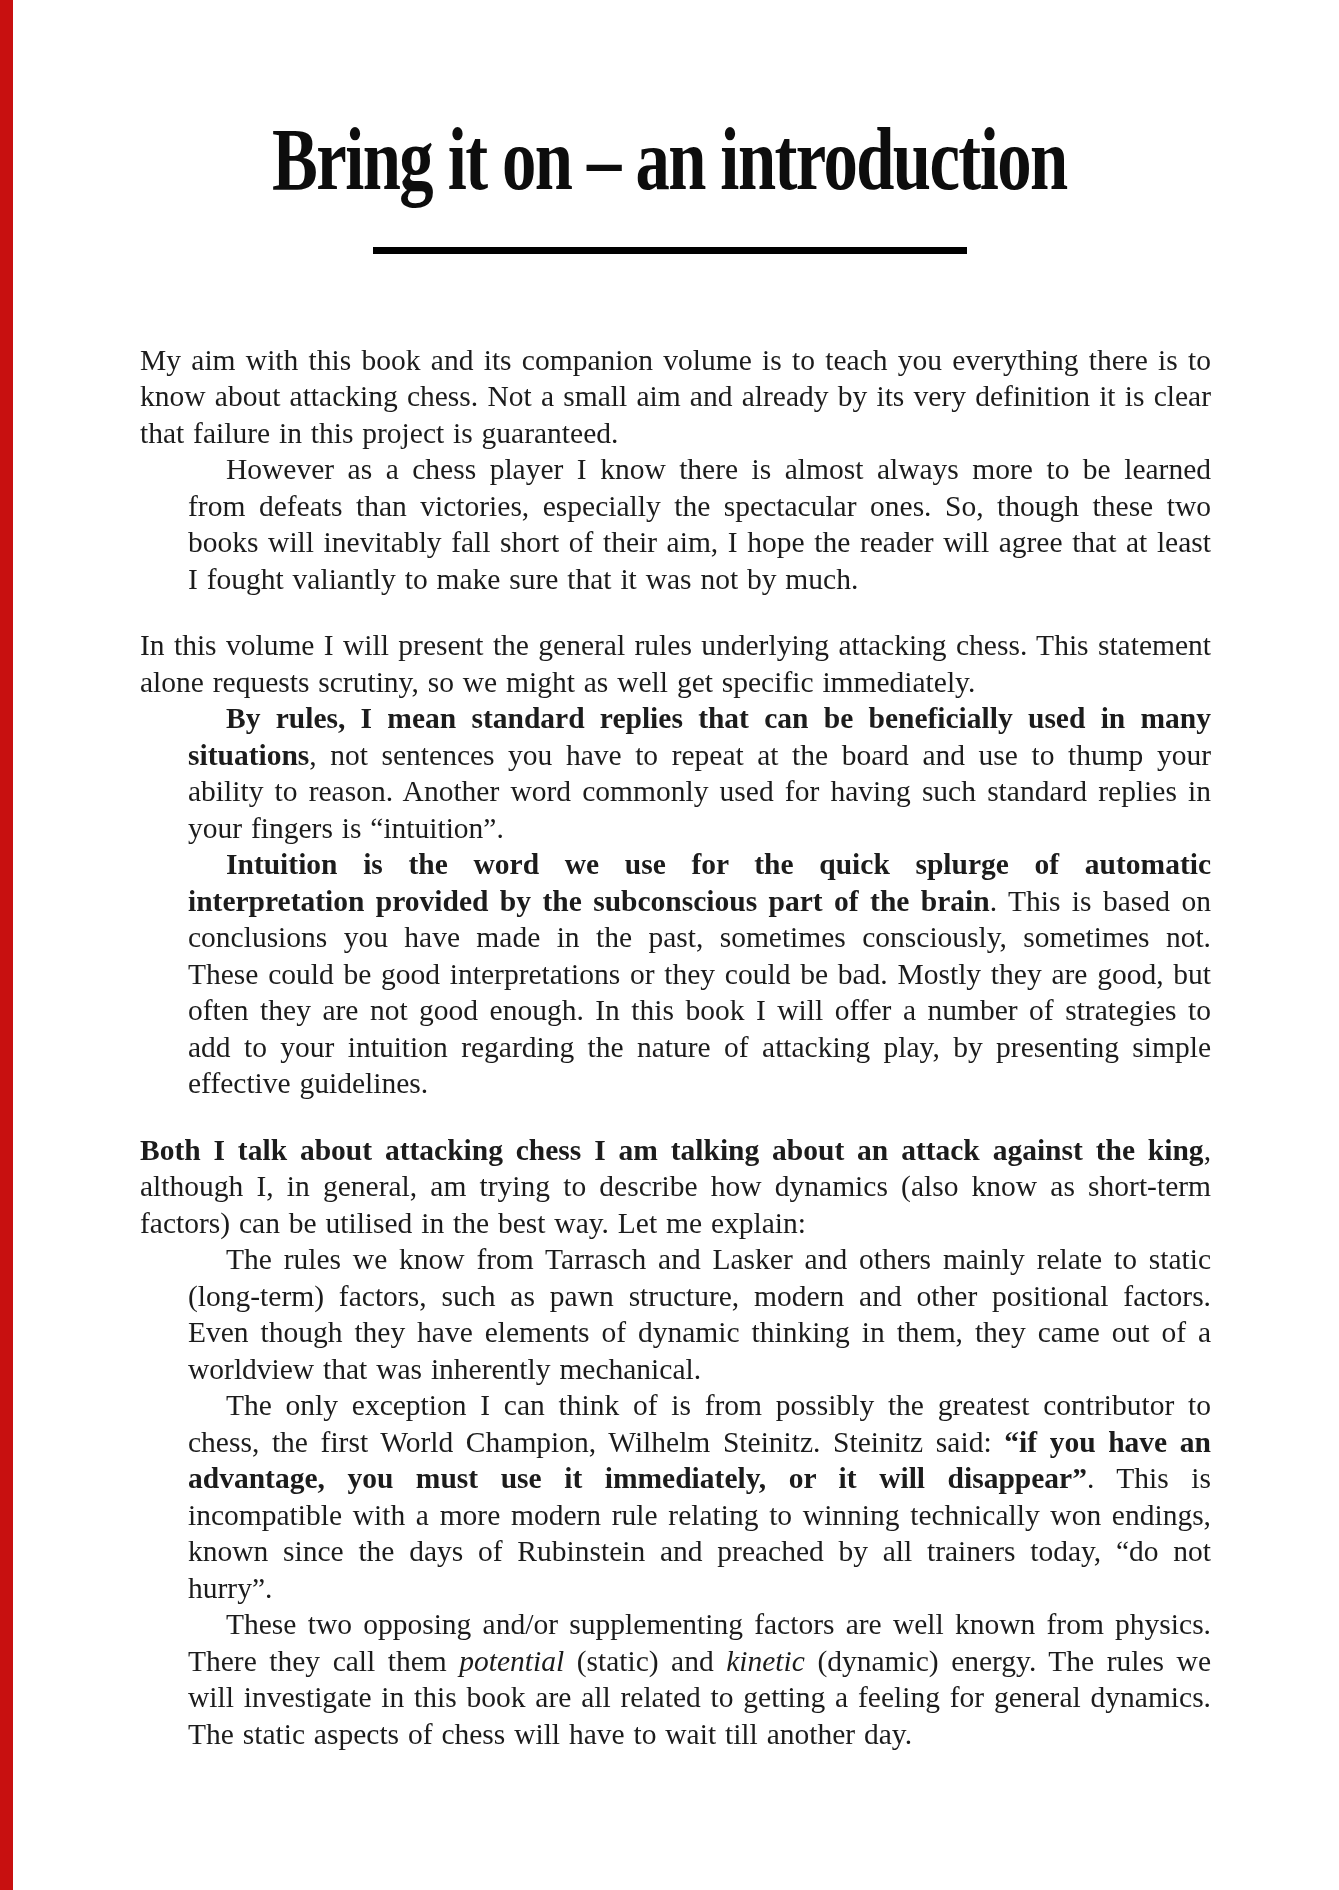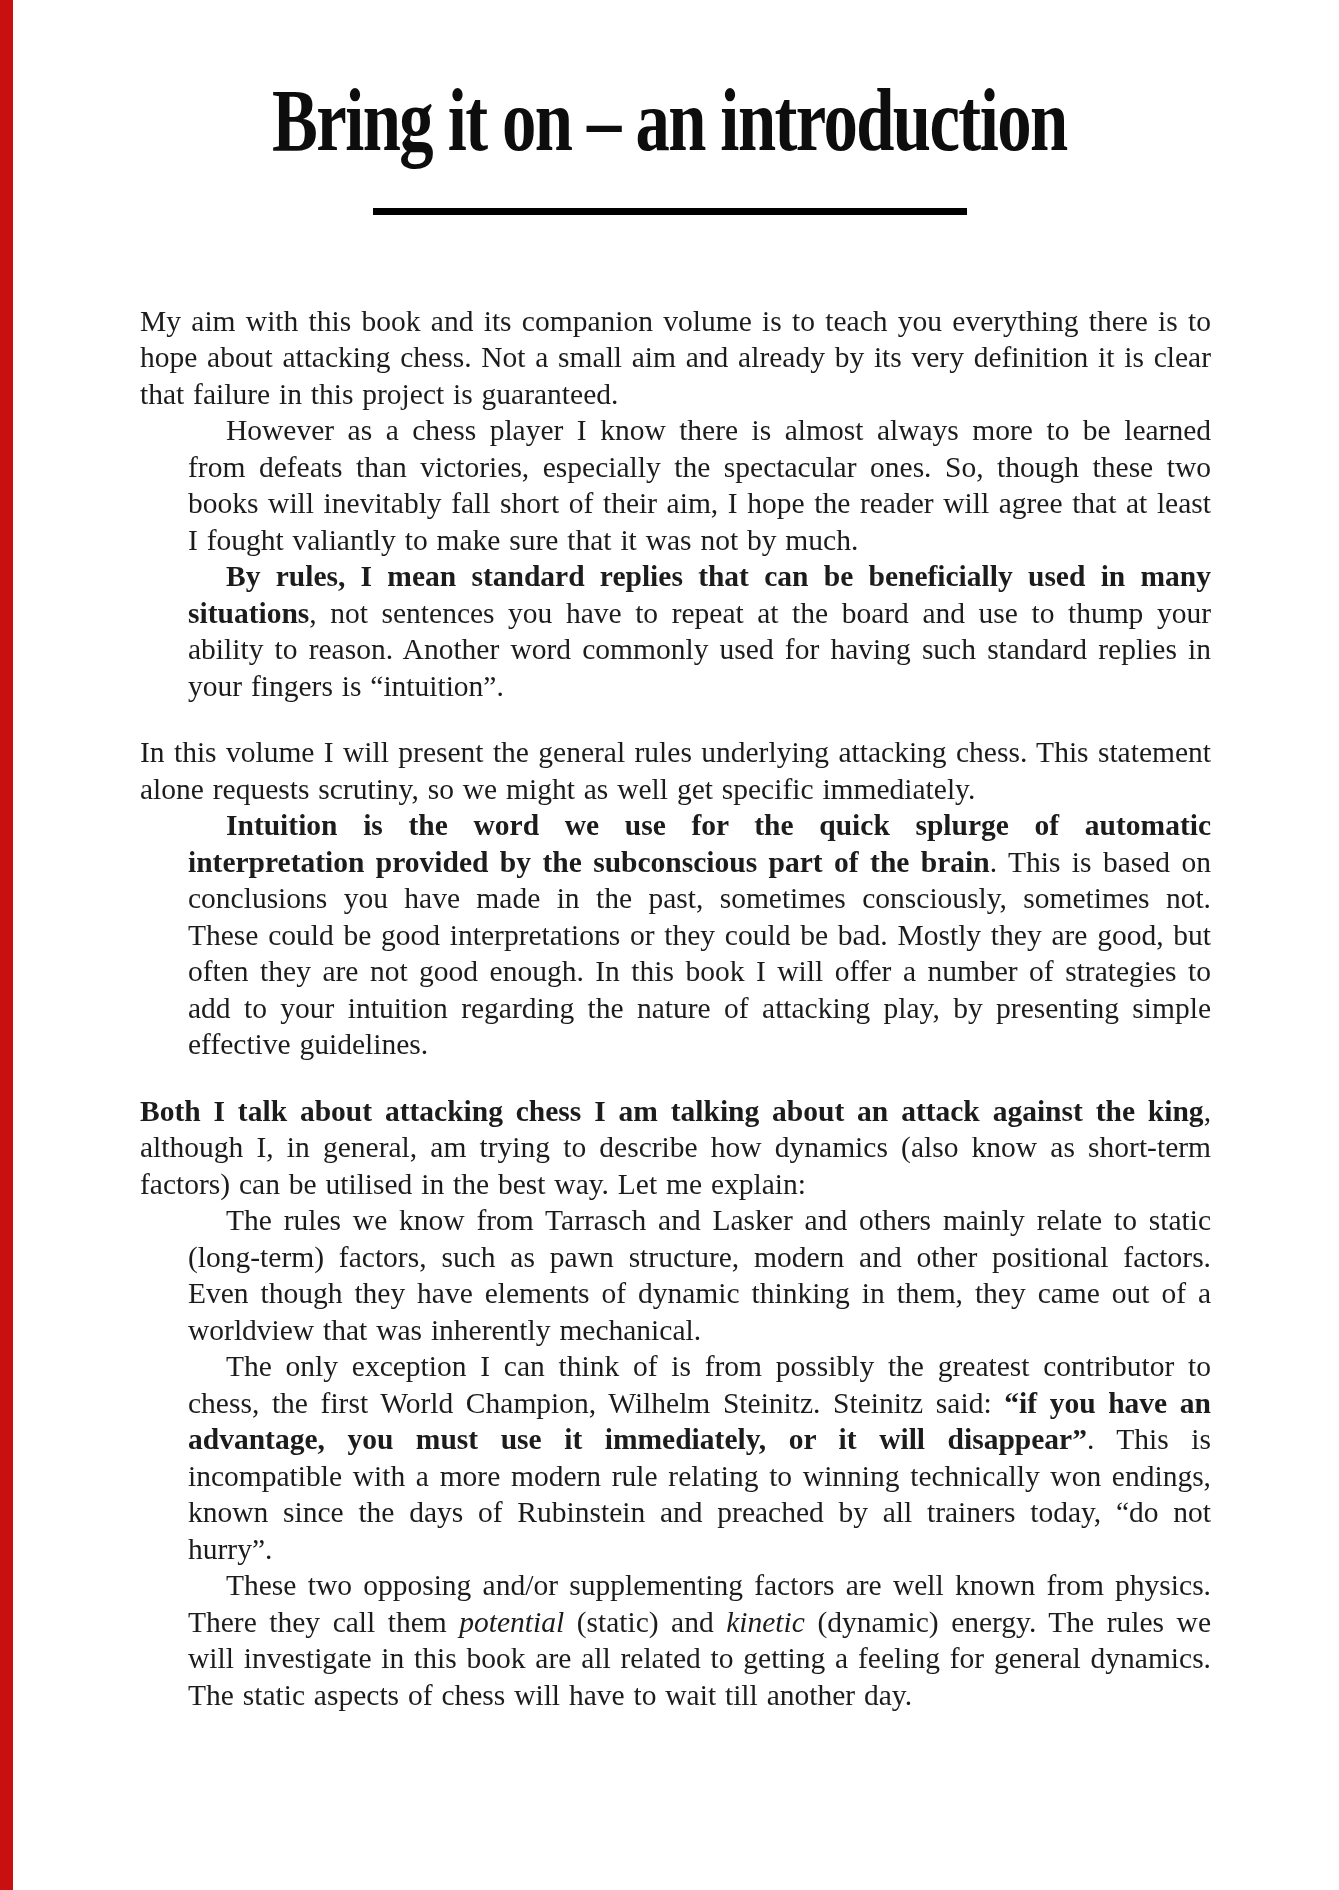--- a/index.html
+++ b/index.html
@@ -12,21 +12,21 @@
     font-family: "Liberation Serif", serif;
   }
   .edge-strip {
     position: absolute;
     left: 0;
     top: 0;
     width: 13px;
     height: 100%;
   }
   .title-wrap {
-    padding-top: 73px;
+    padding-top: 112px;
     text-align: center;
   }
   .chapter-title {
     display: inline-block;
     margin: 0;
     font-family: "Liberation Serif", serif;
     font-weight: 700;
     font-size: 88px;
     line-height: 1.1;
     color: #0d0d0d;
@@ -62,23 +62,23 @@
 
 <div class="page" style="background: rgb(255, 255, 255);">
   <div class="edge-strip" style="background: rgb(200, 16, 16);"></div>
 
   <header class="title-wrap">
     <h1 class="chapter-title">Bring it on – an introduction</h1>
     <div class="title-rule"></div>
   </header>
 
   <main class="chapter-body">
-      <p class="para"><span class="run-normal">My aim with this book and its companion volume is to teach you everything there is to hope about attacking chess. Not a small aim and already by its very definition it is clear that failure in this project is guaranteed.</span></p>
+      <p class="para"><span class="run-normal">My aim with this book and its companion volume is to teach you everything there is to know about attacking chess. Not a small aim and already by its very definition it is clear that failure in this project is guaranteed.</span></p>
       <p class="para indent"><span class="run-normal">However as a chess player I know there is almost always more to be learned from defeats than victories, especially the spectacular ones. So, though these two books will inevitably fall short of their aim, I hope the reader will agree that at least I fought valiantly to make sure that it was not by much.</span></p>
+      <p class="para gap"><span class="run-normal">In this volume I will present the general rules underlying attacking chess. This statement alone requests scrutiny, so we might as well get specific immediately.</span></p>
       <p class="para indent"><span class="run-bold">By rules, I mean standard replies that can be beneficially used in many situations</span><span class="run-normal">, not sentences you have to repeat at the board and use to thump your ability to reason. Another word commonly used for having such standard replies in your fingers is “intuition”.</span></p>
-      <p class="para gap"><span class="run-normal">In this volume I will present the general rules underlying attacking chess. This statement alone requests scrutiny, so we might as well get specific immediately.</span></p>
       <p class="para indent"><span class="run-bold">Intuition is the word we use for the quick splurge of automatic interpretation provided by the subconscious part of the brain</span><span class="run-normal">. This is based on conclusions you have made in the past, sometimes consciously, sometimes not. These could be good interpretations or they could be bad. Mostly they are good, but often they are not good enough. In this book I will offer a number of strategies to add to your intuition regarding the nature of attacking play, by presenting simple effective guidelines.</span></p>
       <p class="para gap"><span class="run-bold">Both I talk about attacking chess I am talking about an attack against the king</span><span class="run-normal">, although I, in general, am trying to describe how dynamics (also know as short-term factors) can be utilised in the best way. Let me explain:</span></p>
       <p class="para indent"><span class="run-normal">The rules we know from Tarrasch and Lasker and others mainly relate to static (long-term) factors, such as pawn structure, modern and other positional factors. Even though they have elements of dynamic thinking in them, they came out of a worldview that was inherently mechanical.</span></p>
       <p class="para indent"><span class="run-normal">The only exception I can think of is from possibly the greatest contributor to chess, the first World Champion, Wilhelm Steinitz. Steinitz said: </span><span class="run-bold">“if you have an advantage, you must use it immediately, or it will disappear”</span><span class="run-normal">. This is incompatible with a more modern rule relating to winning technically won endings, known since the days of Rubinstein and preached by all trainers today, “do not hurry”.</span></p>
       <p class="para indent"><span class="run-normal">These two opposing and/or supplementing factors are well known from physics. There they call them </span><span class="run-italic">potential</span><span class="run-normal"> (static) and </span><span class="run-italic">kinetic</span><span class="run-normal"> (dynamic) energy. The rules we will investigate in this book are all related to getting a feeling for general dynamics. The static aspects of chess will have to wait till another day.</span></p>
     </main>
 </div>
 
 </body></html>

